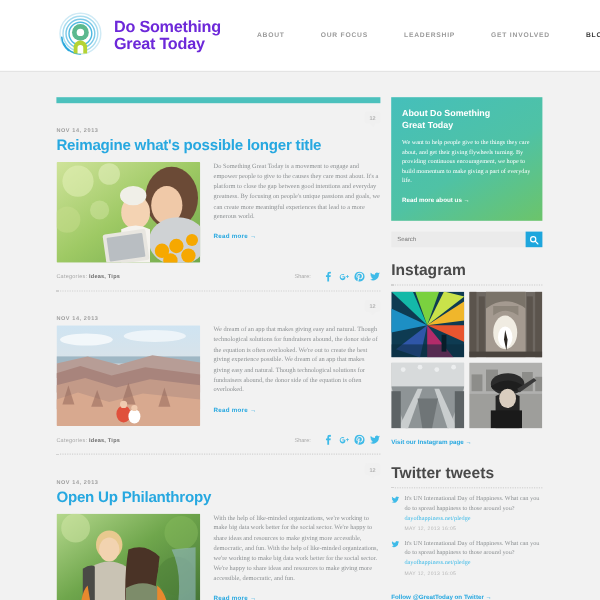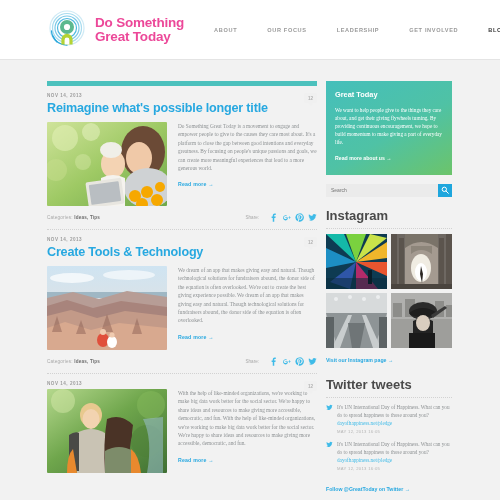--- a/index.html
+++ b/index.html
@@ -11,39 +11,39 @@
   }
   .page{width:500px;height:500px;position:relative;background:#f2f2f2;}
 
   
   .header{
     height:60px;background:#ffffff;border-bottom:1px solid #e4e4e4;
     display:flex;align-items:center;box-sizing:border-box;
   }
   .logo-wrap{display:flex;align-items:center;margin-left:47px;}
   .logo-mark{position:relative;width:40px;height:40px;flex:none;}
-  .logo-text{margin-left:8px;color:#ec4899;font-size:13.5px;line-height:14px;font-weight:bold;letter-spacing:-0.2px;}
+  .logo-text{margin-left:8px;color:#6d28d9;font-size:13.5px;line-height:14px;font-weight:bold;letter-spacing:-0.2px;}
   .logo-text div{white-space:nowrap;}
 
   .nav{display:flex;align-items:center;margin-left:30px;flex:1;}
   .nav a{
     color:#9a9a9a;font-size:5.6px;letter-spacing:0.65px;font-weight:bold;
     text-decoration:none;text-transform:uppercase;margin-right:30px;white-space:nowrap;
   }
   .nav a.active{color:#3a3a3a;}
 
   
   .content{display:flex;padding:0 47px;box-sizing:border-box;}
   .main{width:270px;flex:none;}
   .sidebar{width:126px;flex:none;margin-left:9px;}
 
   .accentbar{height:5px;background:#4cc1bd;margin:21px 0 0 0;}
 
   
-  .post{padding-top:7px;border-bottom:1px dotted #d2d2d2;padding-bottom:7px;position:relative;}
+  .post{padding-top:20px;border-bottom:1px dotted #d2d2d2;padding-bottom:7px;position:relative;}
   .post:last-child{border-bottom:none;}
   .post-date{color:#9d9d9d;font-size:4.6px;letter-spacing:0.5px;text-transform:uppercase;font-weight:bold;margin-bottom:3px;}
   .post-title{
     color:#27a8e0;font-size:12.6px;font-weight:bold;line-height:14px;margin:0 0 7px 0;letter-spacing:-0.2px;
   }
   .comment-badge{
     position:absolute;right:0;top:7px;width:13px;height:10px;border-radius:2px;
     background:#f0f0f0;color:#b2b2b2;font-size:4.6px;font-weight:bold;
     display:flex;align-items:center;justify-content:center;
   }
@@ -206,21 +206,20 @@
             <svg class="sicon" viewBox="0 0 24 24">
                 <path d="M23 4.9a9 9 0 0 1-2.6.7 4.5 4.5 0 0 0 2-2.5 9 9 0 0 1-2.9 1.1A4.5 4.5 0 0 0 11.8 8 12.8 12.8 0 0 1 2.5 3.3a4.5 4.5 0 0 0 1.4 6 4.4 4.4 0 0 1-2-.6 4.5 4.5 0 0 0 3.6 4.5 4.5 4.5 0 0 1-2 .1 4.5 4.5 0 0 0 4.2 3.1A9 9 0 0 1 1 18.3a12.7 12.7 0 0 0 19.6-11.3A9.2 9.2 0 0 0 23 4.9z"></path>
               </svg>
           </div>
         </div>
       </div>
 
       <div class="post">
         <div class="post-date">NOV 14, 2013</div>
         <div class="comment-badge">12</div>
-        <h2 class="post-title">Create Tools &amp; Technology</h2>
         <div class="post-body">
           <div class="post-thumb">
             <svg class="ph" viewBox="0 0 120 84" preserveAspectRatio="none">
               <defs>
                 <linearGradient id="p2sky" x1="0" y1="0" x2="0" y2="1">
                   <stop offset="0" stop-color="#cfe4f2"></stop>
                     <stop offset="1" stop-color="#eae0d8"></stop>
                 </linearGradient>
               </defs>
               <rect width="120" height="84" fill="url(#p2sky)"></rect>
@@ -269,20 +268,21 @@
             <svg class="sicon" viewBox="0 0 24 24">
                 <path d="M23 4.9a9 9 0 0 1-2.6.7 4.5 4.5 0 0 0 2-2.5 9 9 0 0 1-2.9 1.1A4.5 4.5 0 0 0 11.8 8 12.8 12.8 0 0 1 2.5 3.3a4.5 4.5 0 0 0 1.4 6 4.4 4.4 0 0 1-2-.6 4.5 4.5 0 0 0 3.6 4.5 4.5 4.5 0 0 1-2 .1 4.5 4.5 0 0 0 4.2 3.1A9 9 0 0 1 1 18.3a12.7 12.7 0 0 0 19.6-11.3A9.2 9.2 0 0 0 23 4.9z"></path>
               </svg>
           </div>
         </div>
       </div>
 
       <div class="post">
         <div class="post-date">NOV 14, 2013</div>
         <div class="comment-badge">12</div>
+        <h2 class="post-title">Open Up Philanthropy</h2>
         <div class="post-body">
           <div class="post-thumb">
             <svg class="ph" viewBox="0 0 120 84" preserveAspectRatio="none">
               <defs>
                 <linearGradient id="p3bg" x1="0" y1="0" x2="1" y2="1">
                   <stop offset="0" stop-color="#b5d88d"></stop>
                     <stop offset="0.45" stop-color="#6fa64c"></stop>
                     <stop offset="1" stop-color="#3f6f33"></stop>
                 </linearGradient>
               </defs>
@@ -309,20 +309,21 @@
           </div>
         </div>
 
       </div>
     </div>
 
     <div class="sidebar">
 
       <div class="about-box">
         <div class="about-title">
+          <div>About Do Something</div>
           <div>Great Today</div>
         </div>
         <p class="about-text">We want to help people give to the things they care about, and get their giving flywheels turning. By providing continuous encouragement, we hope to build momentum to make giving a part of everyday life.</p>
         <a class="about-link" href="#">Read more about us  →</a>
       </div>
 
       <div class="searchrow">
         <input class="searchinput" type="text" placeholder="Search" style="">
         <button class="searchbtn">
           <svg width="8" height="8" viewBox="0 0 24 24" fill="none" stroke="#ffffff" stroke-width="3">

